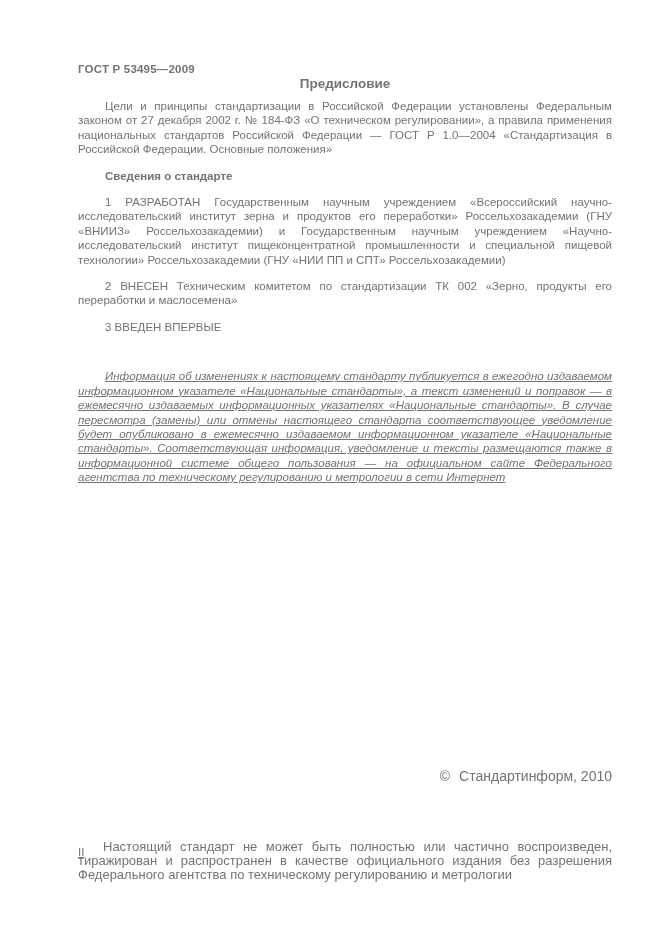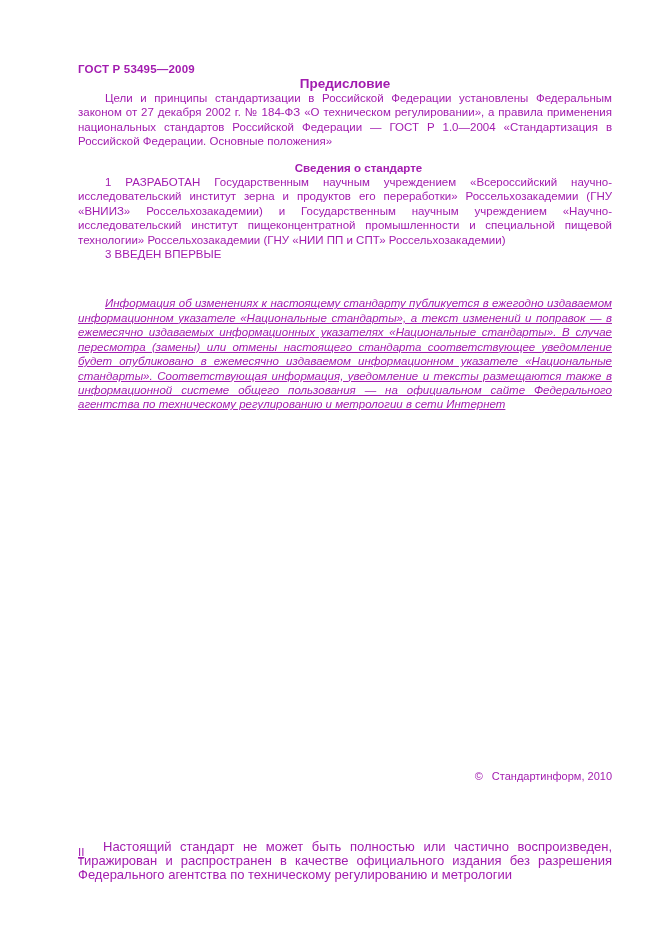--- a/index.html
+++ b/index.html
@@ -6,21 +6,21 @@
     margin: 0;
     padding: 0;
     background: #ffffff;
   }
   .page {
     position: relative;
     width: 661px;
     height: 936px;
     background: #ffffff;
     font-family: "Liberation Sans", sans-serif;
-    color: #a21caf;
+    color: #737373;
     overflow: hidden;
   }
   .content {
     position: absolute;
     left: 78px;
     top: 0;
     width: 534px;
     height: 936px;
   }
   .doc-code {
@@ -37,41 +37,40 @@
     line-height: 15px;
   }
   .para {
     font-size: 11.5px;
     line-height: 14.4px;
     text-align: justify;
     text-indent: 27px;
     hyphens: auto;
     margin: 0;
   }
-  .intro { margin-top: 0; }
+  .intro { margin-top: 8px; }
   .section-heading {
     margin-top: 12px;
     font-size: 11.5px;
     font-weight: bold;
     line-height: 14.4px;
     text-indent: 27px;
-    text-align: center;
   }
-  .item { }
+  .item { margin-top: 12px; }
   .item-3 { margin-top: 14px; }
   .note {
     margin-top: 35px;
     font-style: italic;
     text-decoration: underline;
   }
   .copyright {
     position: absolute;
     top: 769px;
     right: 0;
-    font-size: 11px;
+    font-size: 14px;
     line-height: 14px;
     text-align: right;
     margin-left: 22px;
   }
   .copyright .sym { margin-right: 9px; }
   .reproduction-notice {
     position: absolute;
     top: 827px;
     left: 0;
     right: 0;
@@ -99,20 +98,21 @@
     <div class="doc-code">ГОСТ Р 53495—2009</div>
 
     <div class="title">Предисловие</div>
 
     <p class="para intro">Цели и принципы стандартизации в Российской Федерации установлены Федеральным законом от 27 декабря 2002 г. № 184-ФЗ «О техническом регулировании», а правила применения национальных стандартов Российской Федерации — ГОСТ Р 1.0—2004 «Стандартизация в Российской Федерации. Основные положения»</p>
 
     <div class="section-heading">Сведения о стандарте</div>
 
     <p class="para item">1  РАЗРАБОТАН Государственным научным учреждением «Всероссийский научно-исследовательский институт зерна и продуктов его переработки» Россельхозакадемии (ГНУ «ВНИИЗ» Россельхозакадемии) и Государственным научным учреждением «Научно-исследовательский институт пищеконцентратной промышленности и специальной пищевой технологии» Россельхозакадемии (ГНУ «НИИ ПП и СПТ» Россельхозакадемии)</p>
 
+    <p class="para item">2  ВНЕСЕН Техническим комитетом по стандартизации ТК 002 «Зерно, продукты его переработки и маслосемена»</p>
 
 
     <p class="para item">3  ВВЕДЕН ВПЕРВЫЕ</p>
 
     <p class="para note">Информация об изменениях к настоящему стандарту публикуется в ежегодно издаваемом информационном указателе «Национальные стандарты», а текст изменений и поправок — в ежемесячно издаваемых информационных указателях «Национальные стандарты». В случае пересмотра (замены) или отмены настоящего стандарта соответствующее уведомление будет опубликовано в ежемесячно издаваемом информационном указателе «Национальные стандарты». Соответствующая информация, уведомление и тексты размещаются также в информационной системе общего пользования — на официальном сайте Федерального агентства по техническому регулированию и метрологии в сети Интернет</p>
 
     <div class="copyright">
       <span class="sym">©</span><span>Стандартинформ, 2010</span>
     </div>
 

